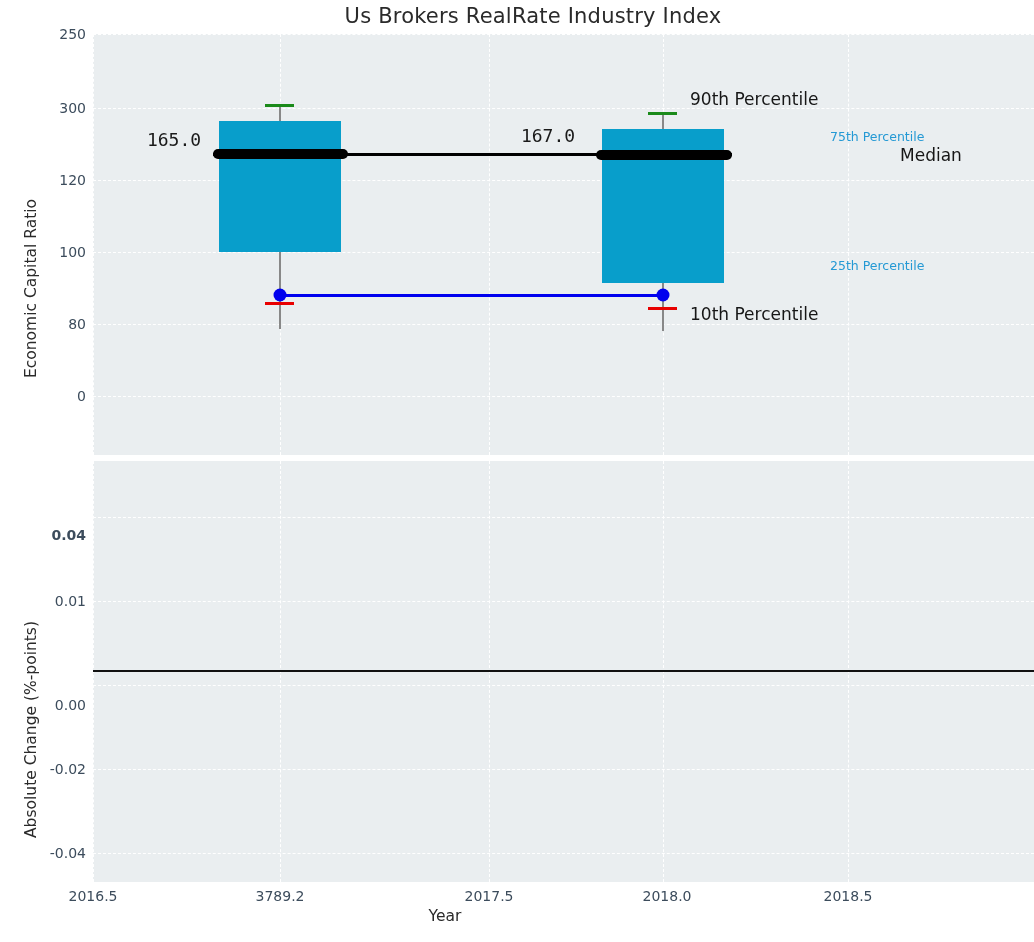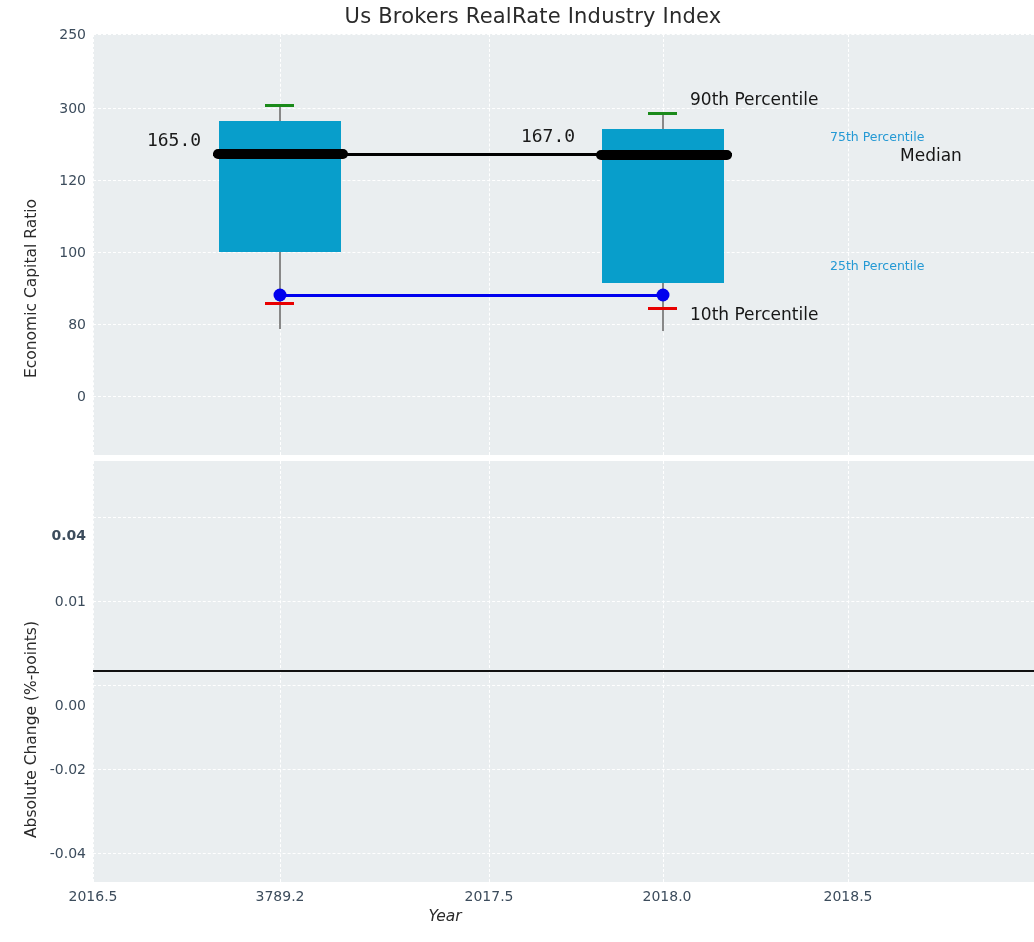--- a/index.html
+++ b/index.html
@@ -46,21 +46,20 @@
   #ylabel-bot  { left: 22px; top: 838px; }
 
   .xlabel {
     position: absolute;
     left: 0;
     top: 907px;
     width: 890px;
     text-align: center;
     font-size: 15.5px;
     color: #2a2a2a;
-    font-style: italic;
   }
 
   
   .panel {
     position: absolute;
     background: #eaeef0;
     overflow: hidden;
   }
   #panel-top { left: 93px; top: 34px; width: 941px; height: 421px; }
   #panel-bot { left: 93px; top: 461px; width: 941px; height: 421px; }

